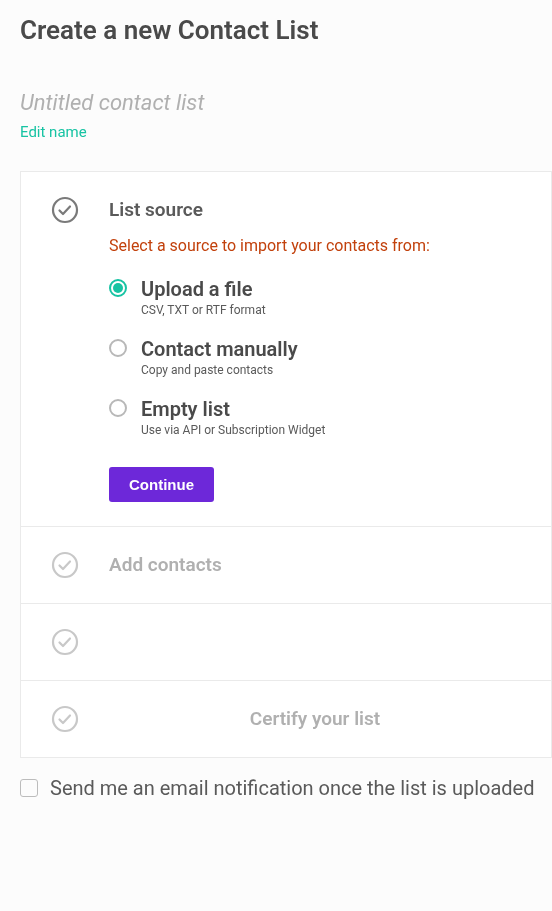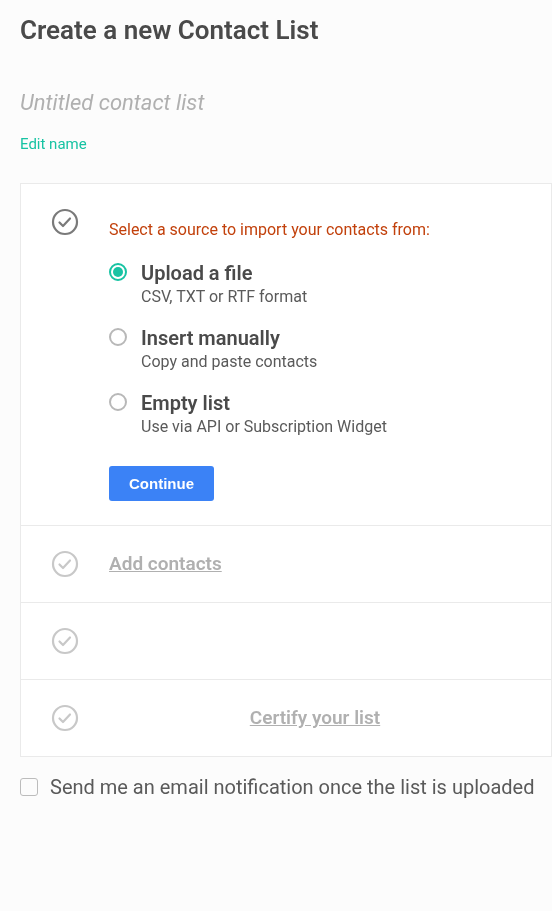--- a/index.html
+++ b/index.html
@@ -12,21 +12,21 @@
     .page-title {
       font-size: 26px;
       font-weight: 600;
       color: #4a4a4a;
       margin: 15px 0 0 20px;
     }
     .list-name {
       font-size: 22px;
       font-style: italic;
       color: #b0b0b0;
-      margin: 45px 0 12px 20px;
+      margin: 45px 0 0 20px;
       font-weight: 400;
     }
     .edit-name {
       color: #17c3a3;
       font-size: 15px;
       margin: 8px 0 0 20px;
       cursor: pointer;
       display: inline-block;
     }
     .steps-container {
@@ -48,21 +48,21 @@
       margin-right: 30px;
     }
     .step-icon svg { width: 28px; height: 28px; }
     .step-content { flex: 1; }
     .step-title {
       font-size: 19px;
       font-weight: 600;
       color: #5a5a5a;
       line-height: 28px;
     }
-    .step-title.disabled { color: #b0b0b0; text-decoration: underline; }
+    .step-title.disabled { color: #b0b0b0; }
     .step-desc {
       font-size: 16px;
       color: #c2410c;
       margin-top: 12px;
     }
     .radio-group { margin-top: 22px; }
     .radio-item {
       display: flex;
       align-items: flex-start;
       margin-bottom: 20px;
@@ -92,26 +92,26 @@
       left: 50%;
       transform: translate(-50%, -50%);
     }
     .radio-labels { display: flex; flex-direction: column; }
     .radio-title {
       font-size: 20px;
       font-weight: 600;
       color: #4a4a4a;
     }
     .radio-sub {
-      font-size: 16px;
+      font-size: 12px;
       color: #5a5a5a;
       margin-top: 2px;
     }
     .continue-btn {
-      background: #3b82f6;
+      background: #6d28d9;
       color: #fff;
       border: none;
       padding: 9px 20px;
       font-size: 15px;
       font-weight: 600;
       border-radius: 3px;
       cursor: pointer;
       margin-top: 10px;
     }
     .notify-row {
@@ -147,34 +147,35 @@
 <div class="steps-container">
 
   <div class="step">
     <div class="step-icon">
       <svg viewBox="0 0 28 28" fill="none">
         <circle cx="14" cy="14" r="12" stroke-width="2.2" class="check-dark"></circle>
         <path d="M8.5 14.5l3.5 3.5 7-7.5" stroke-width="2.2" class="check-dark" stroke-linecap="round" stroke-linejoin="round"></path>
       </svg>
     </div>
     <div class="step-content">
+      <div class="step-title">List source</div>
       <div class="step-desc">Select a source to import your contacts from:</div>
 
       <div class="radio-group">
         <div class="radio-item">
           <div class="radio-circle selected"></div>
           <div class="radio-labels">
             <span class="radio-title">Upload a file</span>
             <span class="radio-sub">CSV, TXT or RTF format</span>
           </div>
         </div>
         <div class="radio-item">
           <div class="radio-circle"></div>
           <div class="radio-labels">
-            <span class="radio-title">Insert manually</span>
+            <span class="radio-title">Contact manually</span>
             <span class="radio-sub">Copy and paste contacts</span>
           </div>
         </div>
         <div class="radio-item">
           <div class="radio-circle"></div>
           <div class="radio-labels">
             <span class="radio-title">Empty list</span>
             <span class="radio-sub">Use via API or Subscription Widget</span>
           </div>
         </div>

